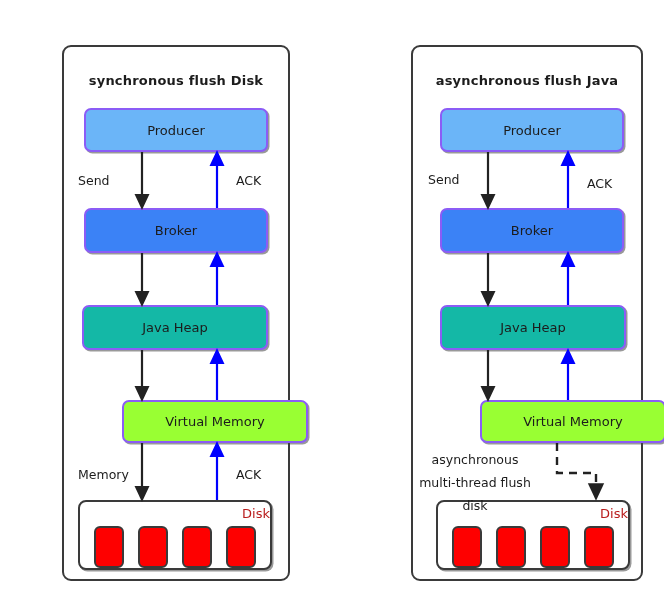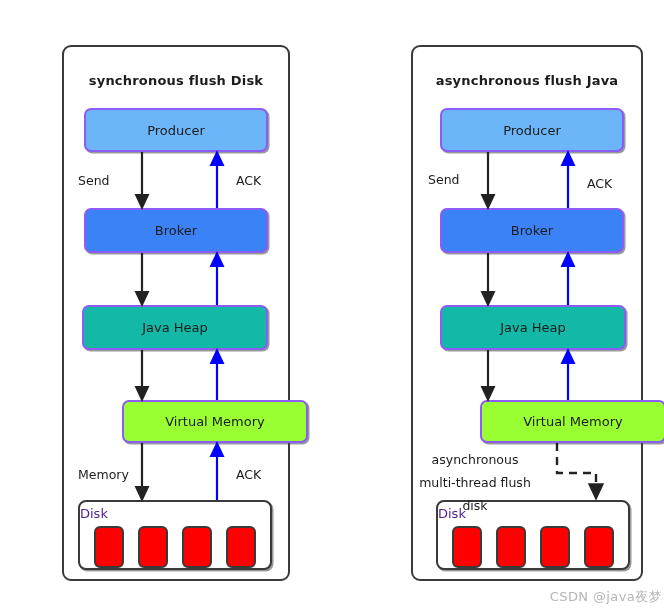--- a/index.html
+++ b/index.html
@@ -69,23 +69,23 @@
     box-sizing: border-box;
     border: 2px solid #3a3a3a;
     border-radius: 8px;
     background: #ffffff;
     box-shadow: 1.5px 1.5px 0 rgba(70,70,70,.55);
   }
   .disk-label {
     position: absolute;
     top: 4px;
     left: 0; width: 100%;
-    text-align: left;
-    font-size: 13px;
-    color: #4c1d95;
+    text-align: right;
+    font-size: 13px;
+    color: #b91c1c;
   }
   .disk-cells {
     position: absolute;
     left: 0; right: 0;
     top: 23px;
     height: 44px;
     display: flex;
     justify-content: space-evenly;
     align-items: center;
   }
@@ -223,14 +223,13 @@
     <line x1="476" y1="253" x2="476" y2="299" stroke="#222222" stroke-width="2.2" marker-end="url(#ahead-dark)"></line>
     <line x1="476" y1="350" x2="476" y2="394" stroke="#222222" stroke-width="2.2" marker-end="url(#ahead-dark)"></line>
 
     <line x1="556" y1="400" x2="556" y2="356" stroke="#0000ff" stroke-width="2.2" marker-end="url(#ahead-blue)"></line>
     <line x1="556" y1="305" x2="556" y2="259" stroke="#0000ff" stroke-width="2.2" marker-end="url(#ahead-blue)"></line>
     <line x1="556" y1="208" x2="556" y2="158" stroke="#0000ff" stroke-width="2.2" marker-end="url(#ahead-blue)"></line>
 
     <path d="M545,443 L545,473 L584,473 L584,492" fill="none" stroke="#222222" stroke-width="2.4" stroke-dasharray="8,6" marker-end="url(#ahead-dark)"></path>
   </svg>
 
-  <div class="watermark">CSDN @java夜梦</div>
 </div>
 
 </body></html>

